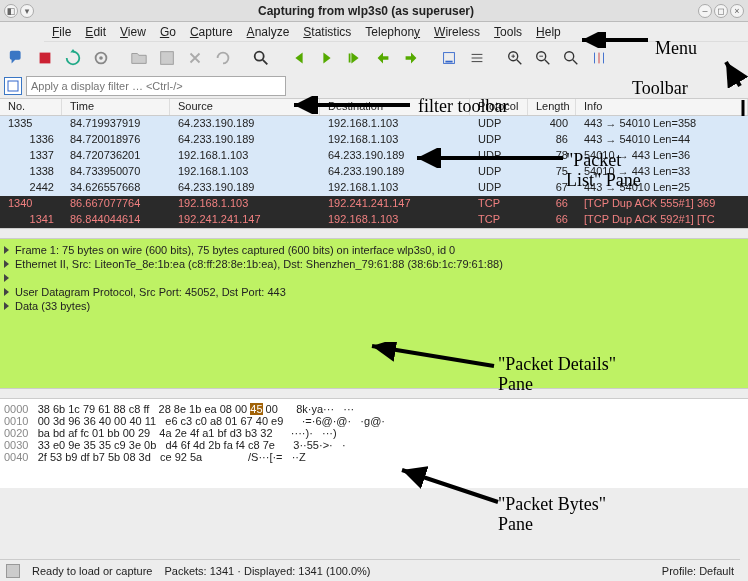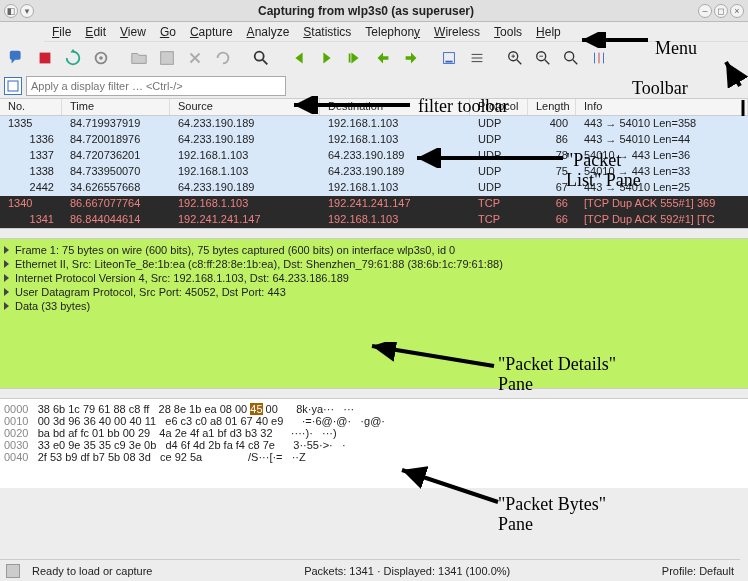--- a/index.html
+++ b/index.html
@@ -27,21 +27,21 @@
 .row{display:flex;height:16px}
 .row.udp{background:#d9e8f8}
 .row.tcp{background:#2a2a2a;color:#f08080}
 .spacer{height:10px;background:#ededed;border-top:1px solid #ccc}
 .details{background:#bef264;height:150px;overflow:hidden;font-family:'DejaVu Sans Mono','Courier New',monospace;font-size:11px;padding:4px;border-top:1px solid #ccc}
 .details .line{display:flex;align-items:center;gap:6px;height:14px;white-space:pre}
 .tri{width:0;height:0;border-top:4px solid transparent;border-bottom:4px solid transparent;border-left:5px solid #444;display:inline-block}
 .bytes{background:#fff;height:90px;overflow:hidden;font-family:'DejaVu Sans Mono','Courier New',monospace;font-size:11px;padding:4px;border-top:1px solid #ccc;white-space:pre}
 .bytes .hl{background:#a16207;color:#fff}
 .statusbar{position:absolute;bottom:0;left:0;right:8px;height:22px;display:flex;align-items:center;background:#ededed;border-top:1px solid #ccc;font-size:11px;padding:0 6px;gap:12px}
-.statusbar .mid{flex:1;text-align:center}
+.statusbar .mid{flex:1;text-align:left}
 .annot{position:absolute;font-family:'Times New Roman',serif;font-size:18px;color:#000;pointer-events:none}
 .arrow{position:absolute;pointer-events:none}
 .list-header > div { border-right:1px solid #ddd; }
 </style>
 </head>
 <body>
 
 <div class="titlebar">
   <div class="iconset">
     <div class="tb-icon">◧</div>
@@ -273,21 +273,21 @@
       <div class="c-proto">TCP</div>
       <div class="c-len" style="text-align:right">66</div>
       <div class="c-info">[TCP Dup ACK 592#1] [TC</div>
     </div>
   </div>
 <div class="spacer"></div>
 
 <div class="details" id="details">
     <div class="line"><span class="tri"></span><span>Frame 1: 75 bytes on wire (600 bits), 75 bytes captured (600 bits) on interface wlp3s0, id 0</span></div>
     <div class="line"><span class="tri"></span><span>Ethernet II, Src: LiteonTe_8e:1b:ea (c8:ff:28:8e:1b:ea), Dst: Shenzhen_79:61:88 (38:6b:1c:79:61:88)</span></div>
-    <div class="line"><span class="tri"></span><span>Internet Protocol Version 4, Src: 192.168.1.103, Dst: 64.233.186.189</span></div>
+    <div class="line"><span class="tri"></span></div>
     <div class="line"><span class="tri"></span><span>User Datagram Protocol, Src Port: 45052, Dst Port: 443</span></div>
     <div class="line"><span class="tri"></span><span>Data (33 bytes)</span></div>
   </div>
 <div class="spacer"></div>
 
 <div class="bytes" id="bytes"><div><span style="color:#888">0000</span>   38 6b 1c 79 61 88 c8 ff   28 8e 1b ea 08 00 <span class="hl">45</span> 00      8k·ya···   ···</div><div><span style="color:#888">0010</span>   00 3d 96 36 40 00 40 11   e6 c3 c0 a8 01 67 40 e9      ·=·6@·@·   ·g@·</div><div><span style="color:#888">0020</span>   ba bd af fc 01 bb 00 29   4a 2e 4f a1 bf d3 b3 32      ····)·   ···)</div><div><span style="color:#888">0030</span>   33 e0 9e 35 35 c9 3e 0b   d4 6f 4d 2b fa f4 c8 7e      3··55·&gt;·   ·</div><div><span style="color:#888">0040</span>   2f 53 b9 df b7 5b 08 3d   ce 92 5a               /S···[·=   ··Z</div></div>
 
 <div class="statusbar">
   <span style="width:14px;height:14px;background:#ccc;border:1px solid #999;display:inline-block"></span>
   <span>Ready to load or capture</span>

